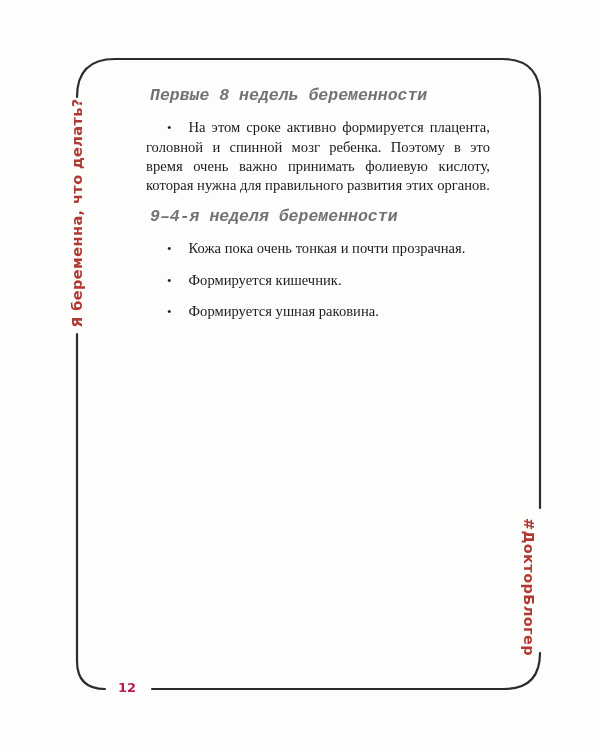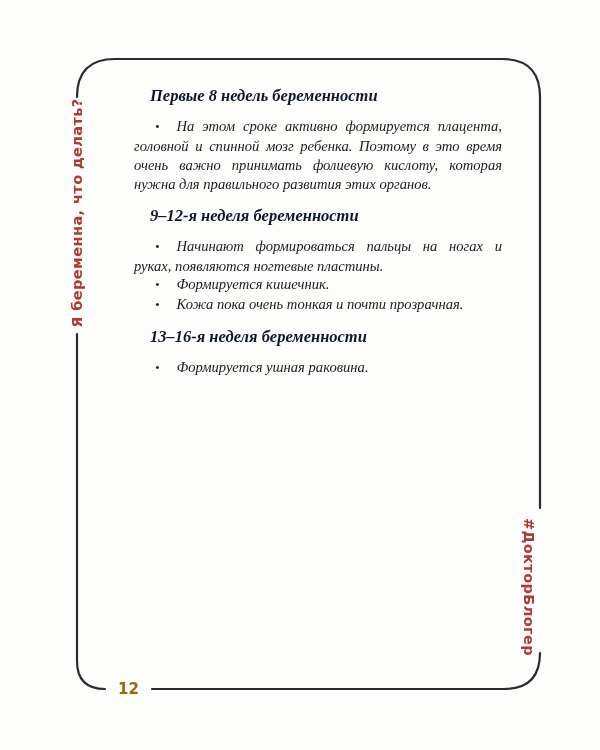--- a/index.html
+++ b/index.html
@@ -45,49 +45,48 @@
     left: 529px;
     top: 587px;
     transform: translate(-50%, -50%) rotate(90deg);
   }
   .page-number {
     position: absolute;
     left: 118px;
     top: 680px;
     font-family: "DejaVu Sans", "Liberation Sans", sans-serif;
     font-weight: bold;
-    font-size: 15px;
-    color: #a16207;
+    font-size: 13px;
+    color: #be185d;
   }
   .content {
     position: absolute;
     left: 134px;
     top: 86px;
     width: 368px;
   }
   .section-heading {
-    font-family: Liberation Serif, serif;
+    font-family: Liberation Mono, monospace;
     font-weight: bold;
     font-style: italic;
     font-size: 16.5px;
     line-height: 20px;
     margin: 12px 0 11px 0;
     padding-left: 16px;
-    color: #0f172a;
+    color: #737373;
   }
   .section-heading:first-child {
     margin-top: 0;
   }
   .bullet-para {
     font-size: 14.6px;
     line-height: 18.9px;
     text-align: justify;
-    margin: 0;
+    margin: 12px;
     color: #1c1c1c;
-    font-style: italic;
   }
   .bullet-mark {
     padding-left: 21px;
     padding-right: 17px;
     font-size: 13px;
   }
 </style>
 </head>
 <body>
 
@@ -103,21 +102,19 @@
 
   <div class="margin-text left">Я беременна, что делать?</div>
 
   <div class="margin-text right">#ДокторБлогер</div>
 
   <div class="page-number">12</div>
 
   <main class="content">
       <h2 class="section-heading">Первые 8 недель беременности</h2>
       <p class="bullet-para"><span class="bullet-mark">•</span>На этом сроке активно формируется плацента, головной и спинной мозг ребенка. Поэтому в это время очень важно принимать фолиевую кислоту, которая нужна для правильного развития этих органов.</p>
-      <h2 class="section-heading">9–12-я неделя беременности</h2>
-      <p class="bullet-para"><span class="bullet-mark">•</span>Начинают формироваться пальцы на ногах и руках, появляются ногтевые пластины.</p>
+      <h2 class="section-heading">9–4-я неделя беременности</h2>
+      <p class="bullet-para"><span class="bullet-mark">•</span>Кожа пока очень тонкая и почти прозрачная.</p>
       <p class="bullet-para"><span class="bullet-mark">•</span>Формируется кишечник.</p>
-      <p class="bullet-para"><span class="bullet-mark">•</span>Кожа пока очень тонкая и почти прозрачная.</p>
-      <h2 class="section-heading">13–16-я неделя беременности</h2>
       <p class="bullet-para"><span class="bullet-mark">•</span>Формируется ушная раковина.</p>
     </main>
 
 </div>
 
 </body></html>

